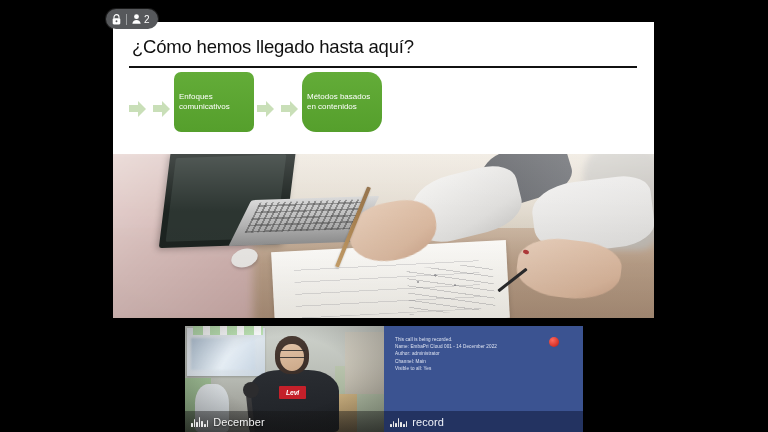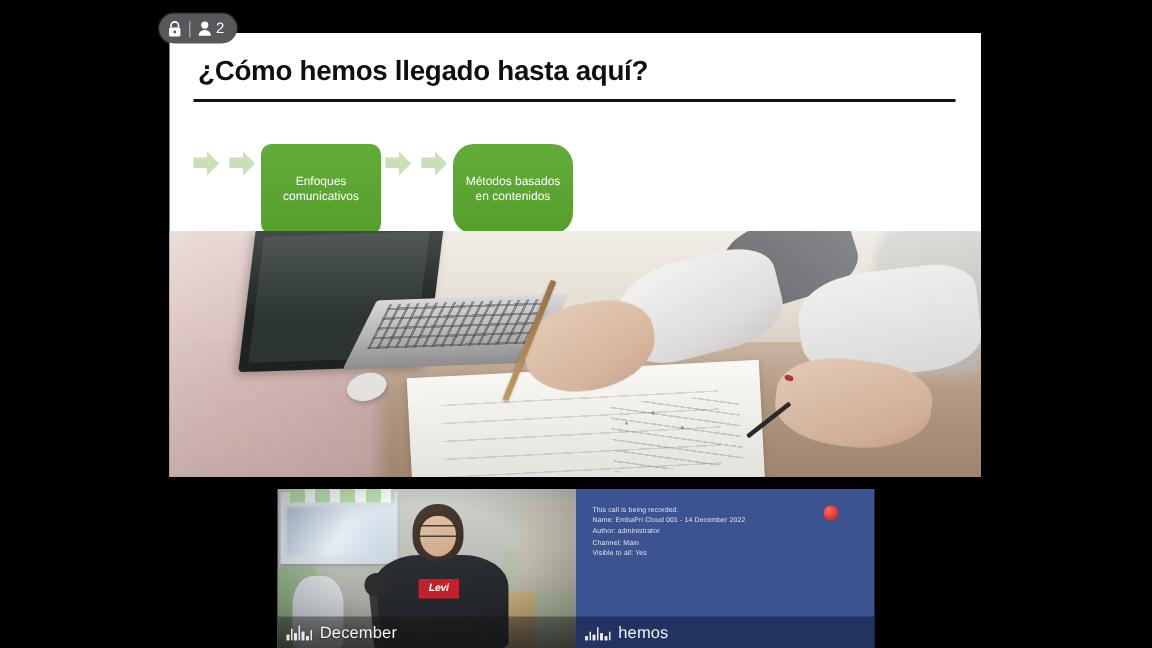--- a/index.html
+++ b/index.html
@@ -42,21 +42,21 @@
     position: absolute;
     left: 113px; top: 22px;
     width: 541px; height: 296px;
     background: #ffffff;
     overflow: hidden;
   }
   #slide-title {
     position: absolute;
     left: 19px; top: 14px;
     font-size: 18.5px;
-    font-weight: bold;
+    font-weight: normal;
     color: #101010;
     letter-spacing: -0.2px;
     white-space: nowrap;
   }
   #title-rule {
     position: absolute;
     left: 16px; top: 44px;
     width: 508px; height: 2px;
     background: #111111;
   }
@@ -76,23 +76,22 @@
     color: #ffffff;
     box-sizing: border-box;
     padding: 6px 6px 5px 7px;
     height: 60px;
     overflow: hidden;
     flex: 0 0 auto;
   }
   .gbox.center {
     display: flex; flex-direction: column;
     align-items: center; justify-content: center;
-    text-align: center;
+    text-align: left;
     padding: 4px 5px;
-    margin-top: 24px;
   }
   .gbox-head {
     font-size: 8px;
     line-height: 9.5px;
     font-weight: normal;
     margin-bottom: 2px;
     color: #ffffff;
   }
   .gbox.center .gbox-head { margin-bottom: 0; font-size: 8px; line-height: 10px; }
   .gbox ul {
@@ -576,19 +575,19 @@
       <div id="rec-label-bar">
         <span class="eq">
           <i style="height:3px"></i>
             <i style="height:6px"></i>
             <i style="height:4px"></i>
           <i style="height:9px"></i>
             <i style="height:5px"></i>
             <i style="height:3px"></i>
           <i style="height:6px"></i>
         </span>
-        <span id="rec-name">hemos</span>
+        <span id="rec-name">record</span>
       </div>
     </div>
 
   </div>
 
 </div>
 
 </body></html>

